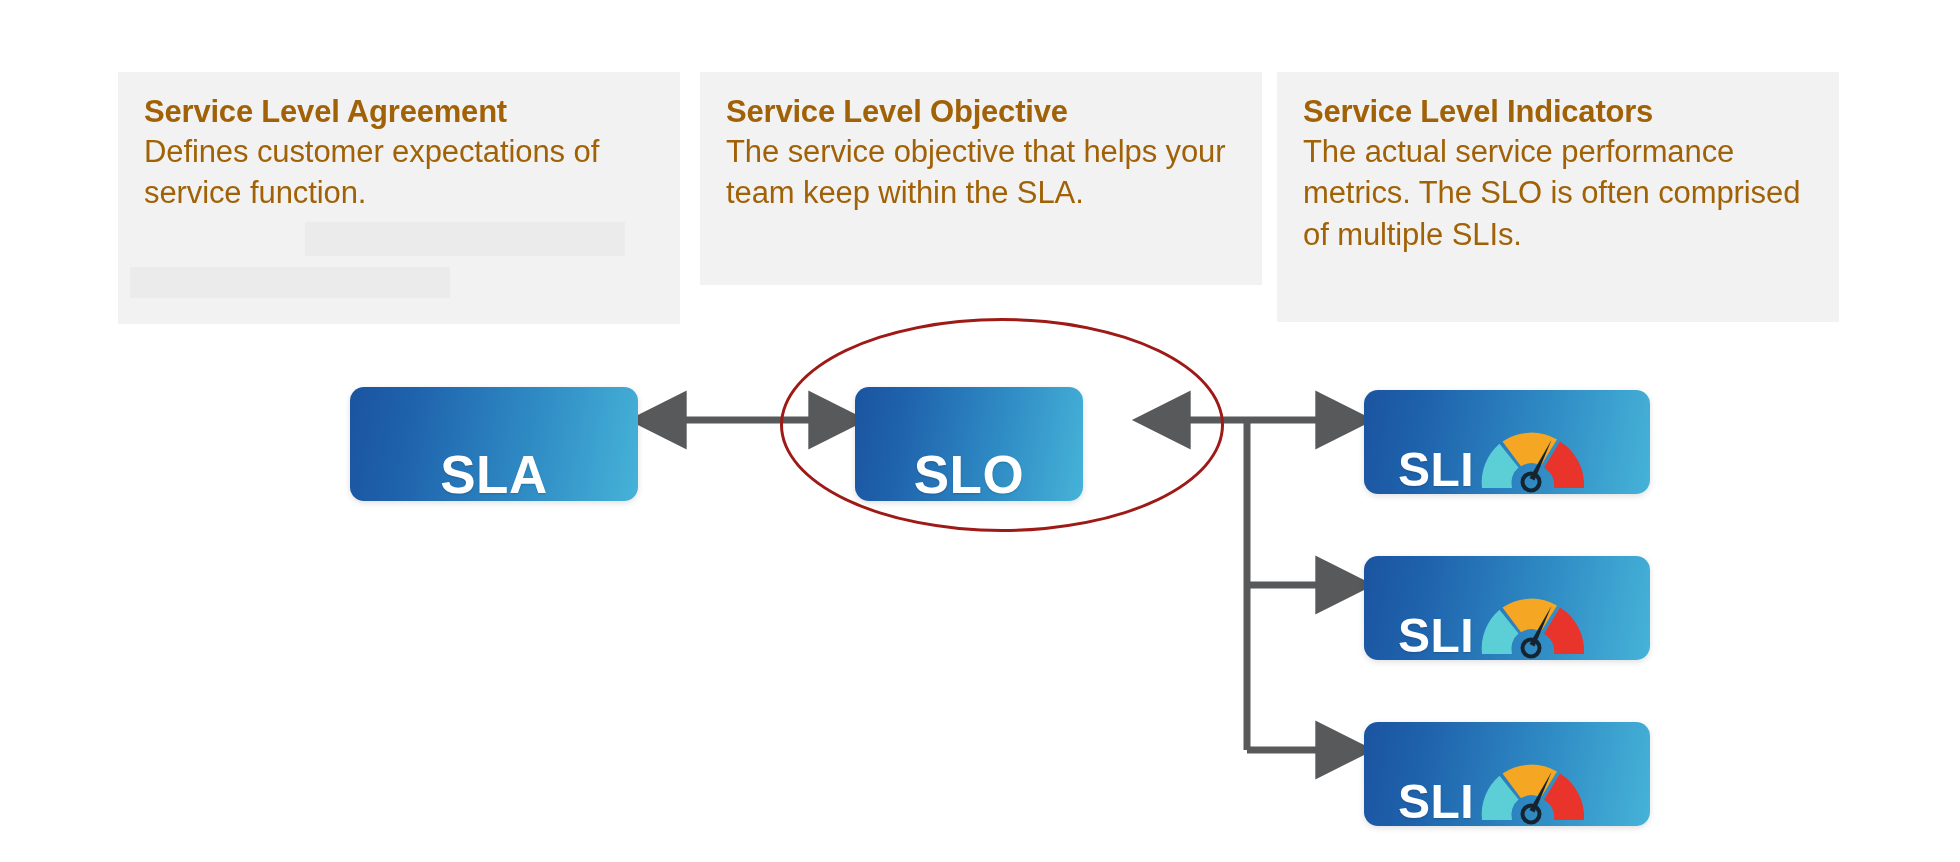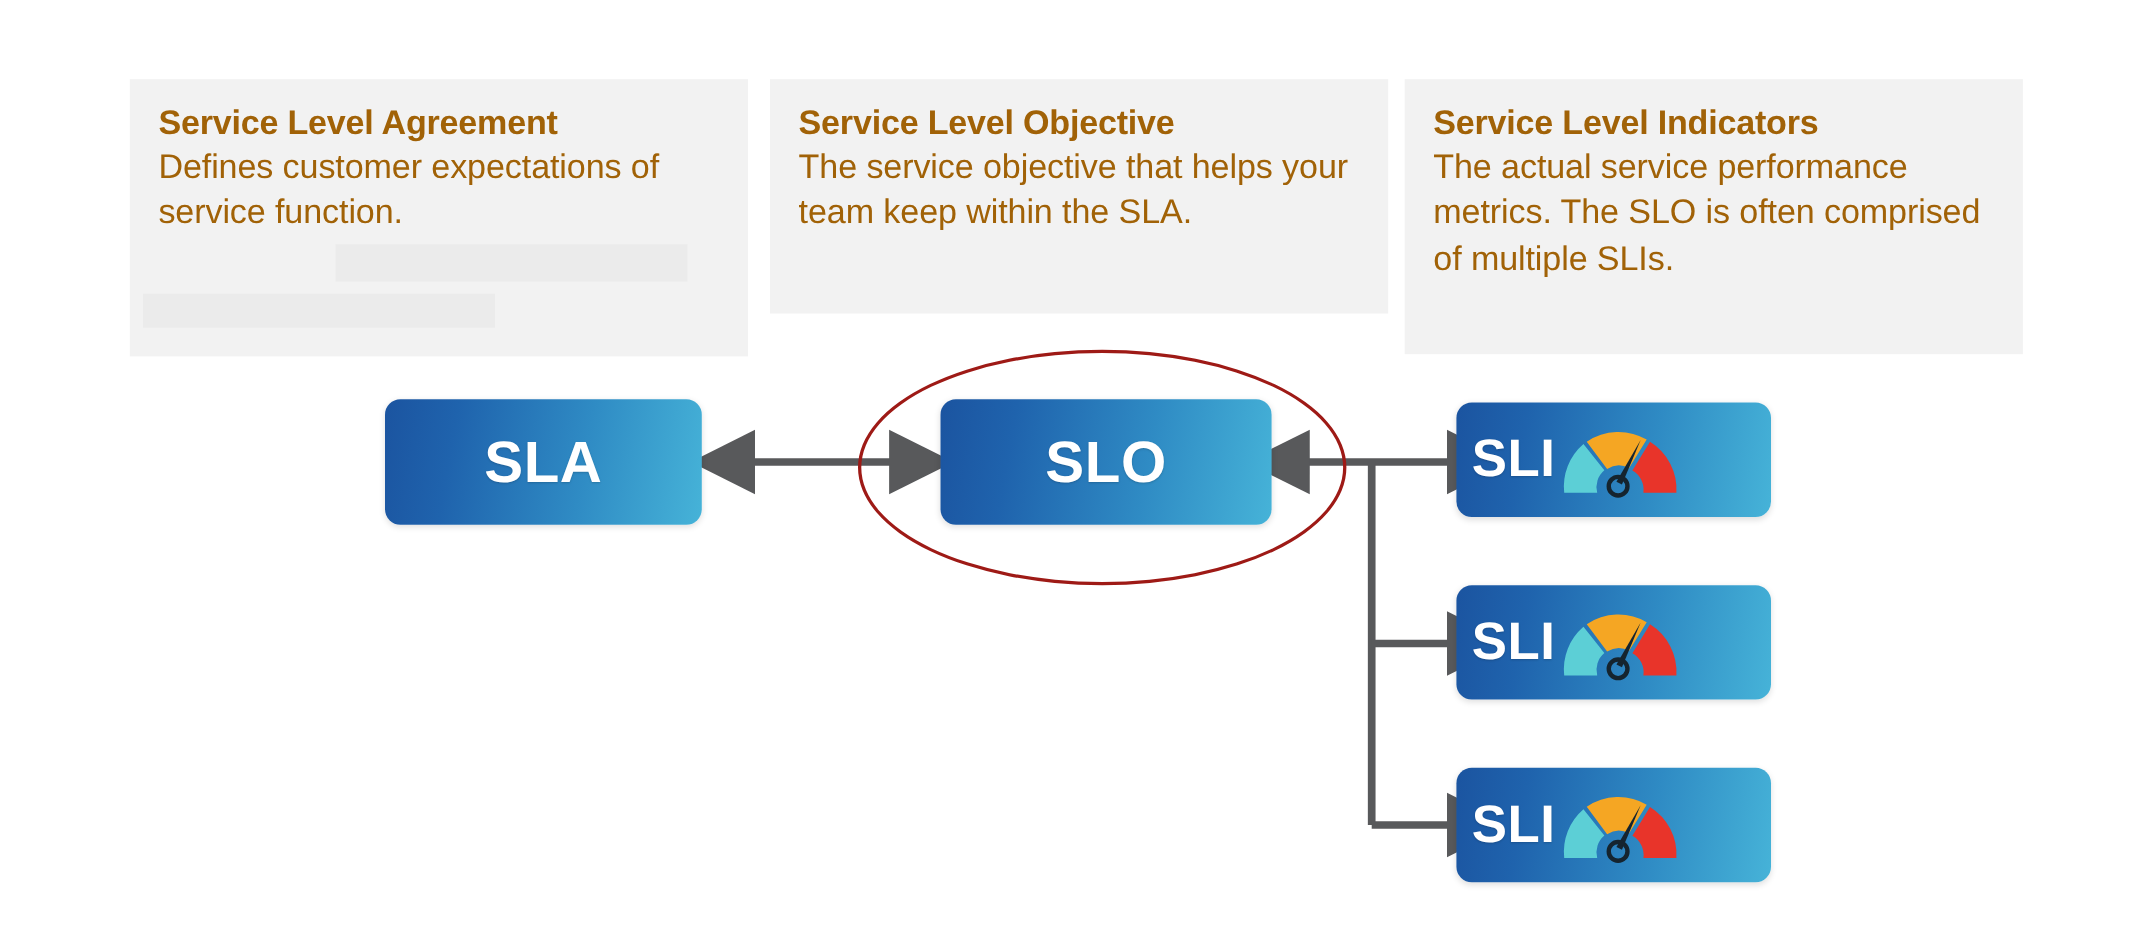--- a/index.html
+++ b/index.html
@@ -47,40 +47,41 @@
   #card-slo  { left: 700px; top: 72px;  width: 562px; height: 213px; }
   #card-sli  { left: 1277px; top: 72px; width: 562px; height: 250px; }
 
   
   .pill {
     position: absolute;
     border-radius: 14px;
     background: linear-gradient(100deg, #1b54a0 0%, #1f63ad 22%, #2f8bc4 62%, #46b3d8 100%);
     box-shadow: 0 2px 6px rgba(0,0,0,0.13);
     display: flex;
-    align-items: center;
+    align-items: flex-end;
     justify-content: center;
+    margin-top: 24px;
   }
   .pill-label {
     color: #ffffff;
     font-size: 53px;
     font-weight: bold;
     letter-spacing: 0.5px;
     line-height: 1;
     text-shadow: 0 1px 2px rgba(0,0,0,0.18);
   }
 
   #box-sla { left: 350px; top: 363px; width: 288px; height: 114px; }
-  #box-slo { left: 855px; top: 363px; width: 301px; height: 114px; }
+  #box-slo { left: 855px; top: 363px; width: 228px; height: 114px; }
 
   .pill-sli {
     width: 286px; height: 104px;
-    left: 1324px;
+    left: 1364px;
     justify-content: flex-start;
-    padding-left: 14px;
+    padding-left: 34px;
   }
   .pill-sli .pill-label { font-size: 48px; }
   #box-sli-1 { top: 366px; }
   #box-sli-2 { top: 532px; }
   #box-sli-3 { top: 698px; }
 
   .gauge-icon { width: 118px; height: 72px; display: block; flex: 0 0 auto; }
 
   
   #connectors { position: absolute; left: 0; top: 0; width: 1960px; height: 862px; }

